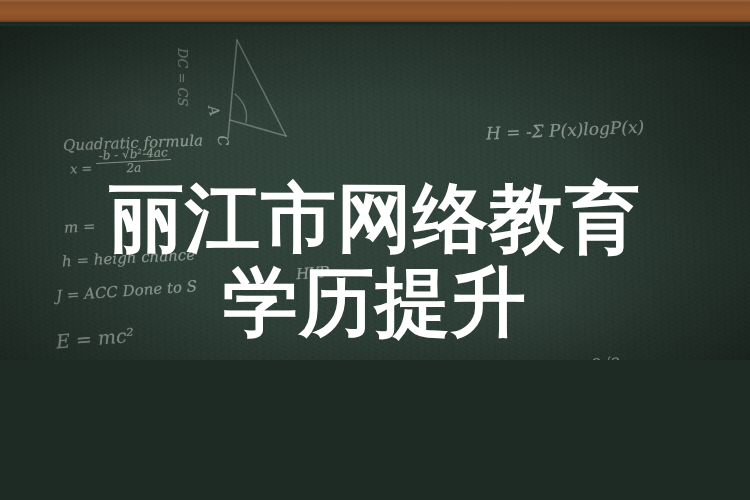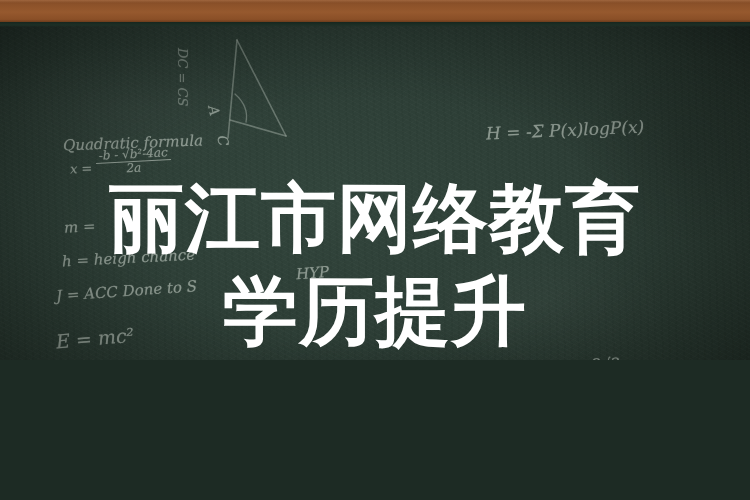--- a/index.html
+++ b/index.html
@@ -157,21 +157,20 @@
   }
   .headline .l1 {
     display: block;
     font-size: 75px;
     line-height: 84px;
   }
   .headline .l2 {
     display: block;
     font-size: 75px;
     line-height: 84px;
-    margin-top: 9px;
   }
 </style>
 </head>
 <body>
 
 <div class="screen">
 
   <div class="board">
     <div class="board-grain"></div>
     <div class="board-smudge"></div>

